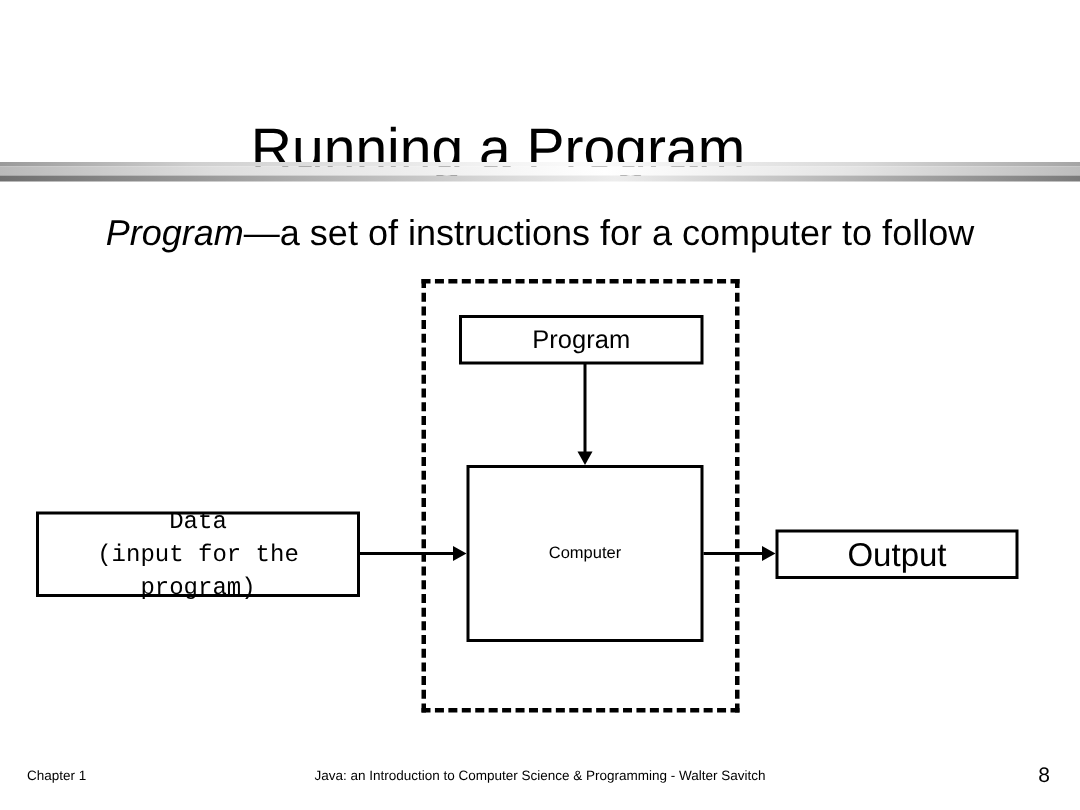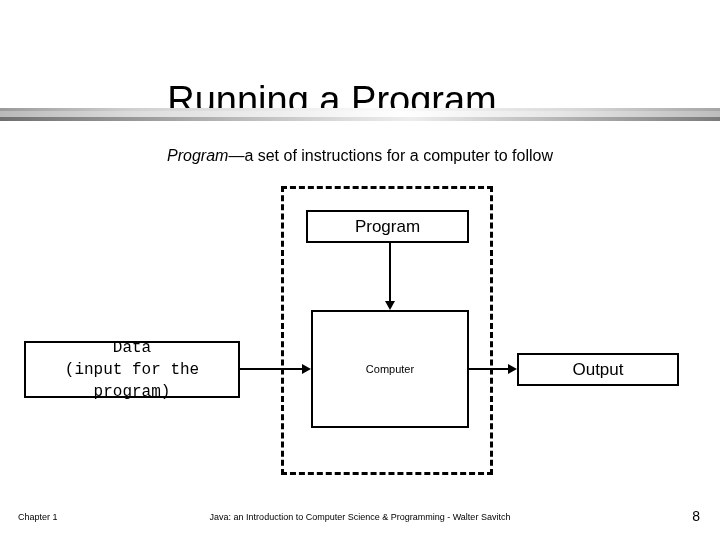--- a/index.html
+++ b/index.html
@@ -60,21 +60,21 @@
     background: linear-gradient(to right, #6f6f6f 0%, #9c9c9c 20%, #dcdcdc 48%, #ededed 57%, #b0b0b0 80%, #7a7a7a 100%);
   }
 
   
   #subtitle {
     position: absolute;
     left: 0;
     top: 143px;
     width: 720px;
     text-align: center;
-    font-size: 16px;
+    font-size: 24px;
     line-height: 26px;
     white-space: nowrap;
   }
   #subtitle .em {
     font-style: italic;
   }
 
   
   #diagram {
     position: absolute;
@@ -134,21 +134,21 @@
     font-size: 16px;
     line-height: 22px;
     font-family: Liberation Mono, monospace;
   }
 
   #node-output {
     left: 517px;
     top: 353px;
     width: 162px;
     height: 33px;
-    font-size: 17px;
+    font-size: 22px;
   }
 
   
   .conn {
     position: absolute;
   }
   .conn-line-h {
     position: absolute;
     height: 2px;
     background: #000000;

